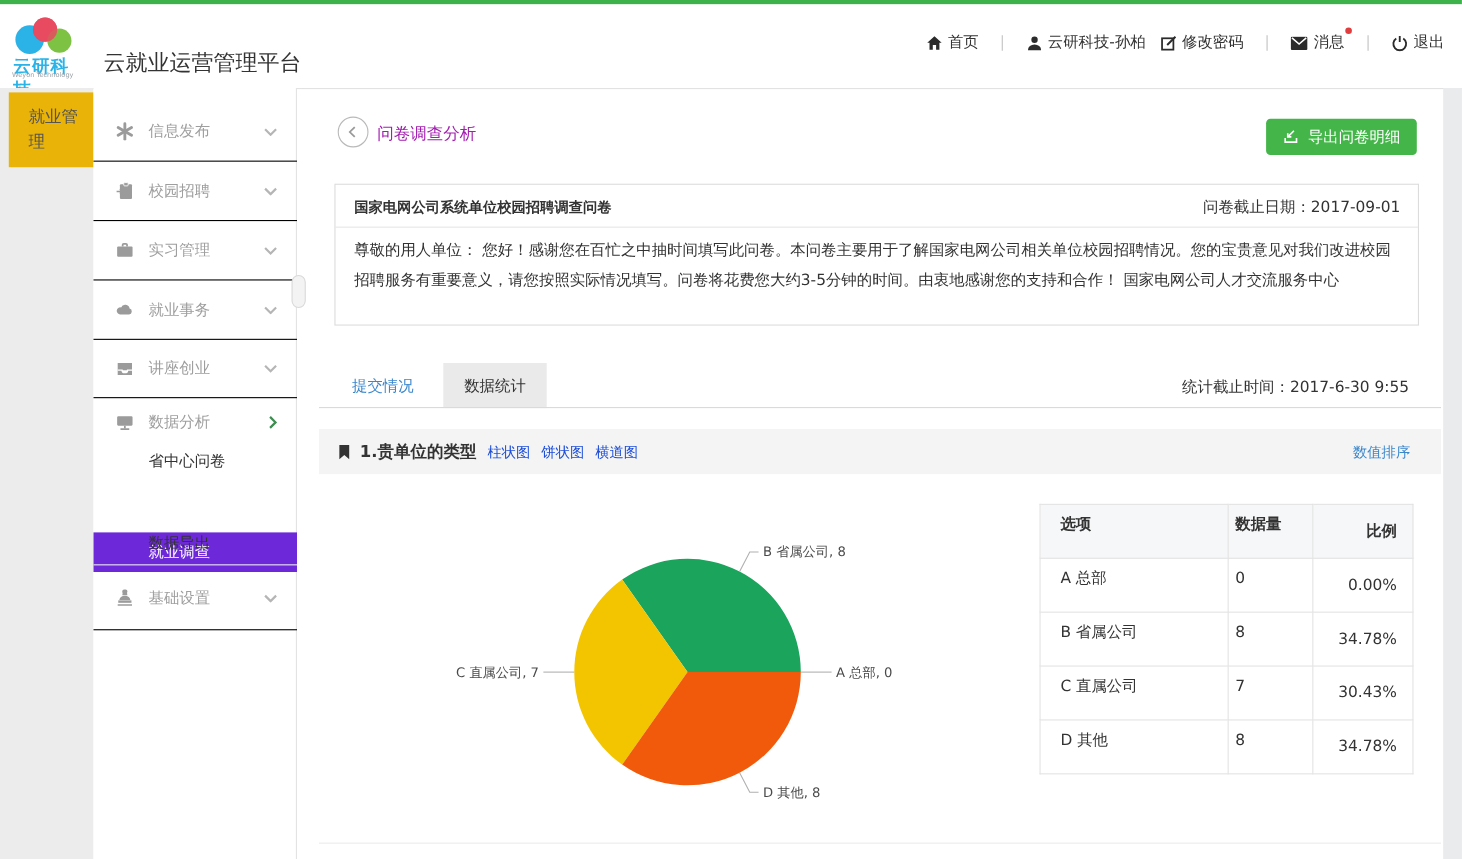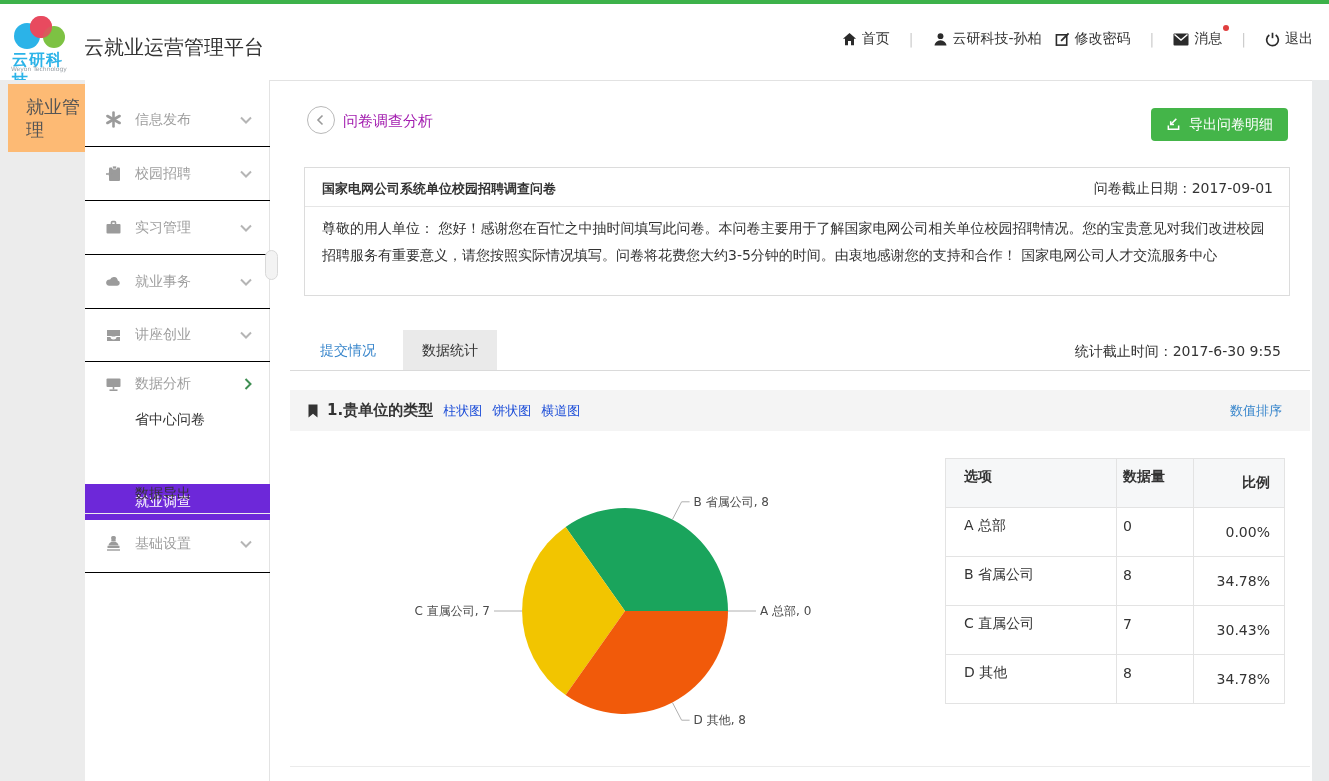--- a/index.html
+++ b/index.html
@@ -6,30 +6,30 @@
   .page{position:relative;width:1329px;height:781px;overflow:hidden;background:#fff;
         font-family:"DejaVu Sans","Liberation Sans",sans-serif;color:#333;font-size:14px;}
   .abs{position:absolute;}
 
   
   .topbar{left:0;top:0;width:1329px;height:4px;background:#3db24a;}
   .header{left:0;top:4px;width:1329px;height:76px;background:#fff;border-bottom:1px solid #e2e2e2;}
   .logo{left:10px;top:10px;width:60px;height:58px;}
   .logo-brand{position:absolute;left:2px;top:36px;font-size:16px;font-weight:bold;color:#2bb3e8;letter-spacing:1px;}
   .logo-en{position:absolute;left:1px;top:51px;font-size:6px;color:#9aa0a6;white-space:nowrap;}
-  .app-title{left:78px;top:24px;font-size:20px;color:#333;font-weight:normal;margin:6px;}
+  .app-title{left:78px;top:24px;font-size:20px;color:#333;font-weight:normal;margin:16px;}
   .hnav{right:16px;top:26px;display:flex;align-items:center;gap:13px;}
   .hnav a{display:flex;align-items:center;gap:5px;color:#333;text-decoration:none;font-size:14px;position:relative;}
   .hnav .sep{color:#ccc;padding:0 6px;}
   .badge-dot{position:absolute;right:-7px;top:-5px;width:6px;height:6px;border-radius:50%;background:#e03e3e;}
 
   
   .rail{left:0;top:80px;width:85px;height:701px;background:#ececec;}
-  .module-tab{left:8px;top:84px;width:77px;height:68px;background:#fdba74;box-sizing:border-box;
-              padding:11px 0 0 18px;font-size:18px;line-height:23px;color:#555;}
+  .module-tab{left:8px;top:84px;width:77px;height:68px;background:#eab308;box-sizing:border-box;
+              padding:11px 0 0 18px;font-size:15px;line-height:23px;color:#555;}
   .menu{left:85px;top:80px;width:185px;height:701px;background:#fff;border-right:1px solid #e3e3e3;box-sizing:border-box;}
   .mitem{position:absolute;left:0;width:185px;display:flex;align-items:center;box-sizing:border-box;
          padding-left:20px;color:#9e9e9e;cursor:pointer;}
   .mitem .micon{width:17px;height:17px;margin-right:13px;display:inline-flex;}
   .mitem .chev{position:absolute;right:18px;display:inline-flex;}
   .mitem.bordered{border-bottom:1px solid #000000;}
   .msub{position:absolute;left:0;width:185px;display:flex;align-items:center;box-sizing:border-box;
         padding-left:50px;color:#333;cursor:pointer;}
   .msub.active{background:#6d28d9;color:#fff;font-weight:normal;margin-top:46px;}
   .scroll-pill{left:265px;top:250px;width:13px;height:30px;background:#f3f3f3;border:1px solid #d9d9d9;border-radius:7px;box-sizing:border-box;}

